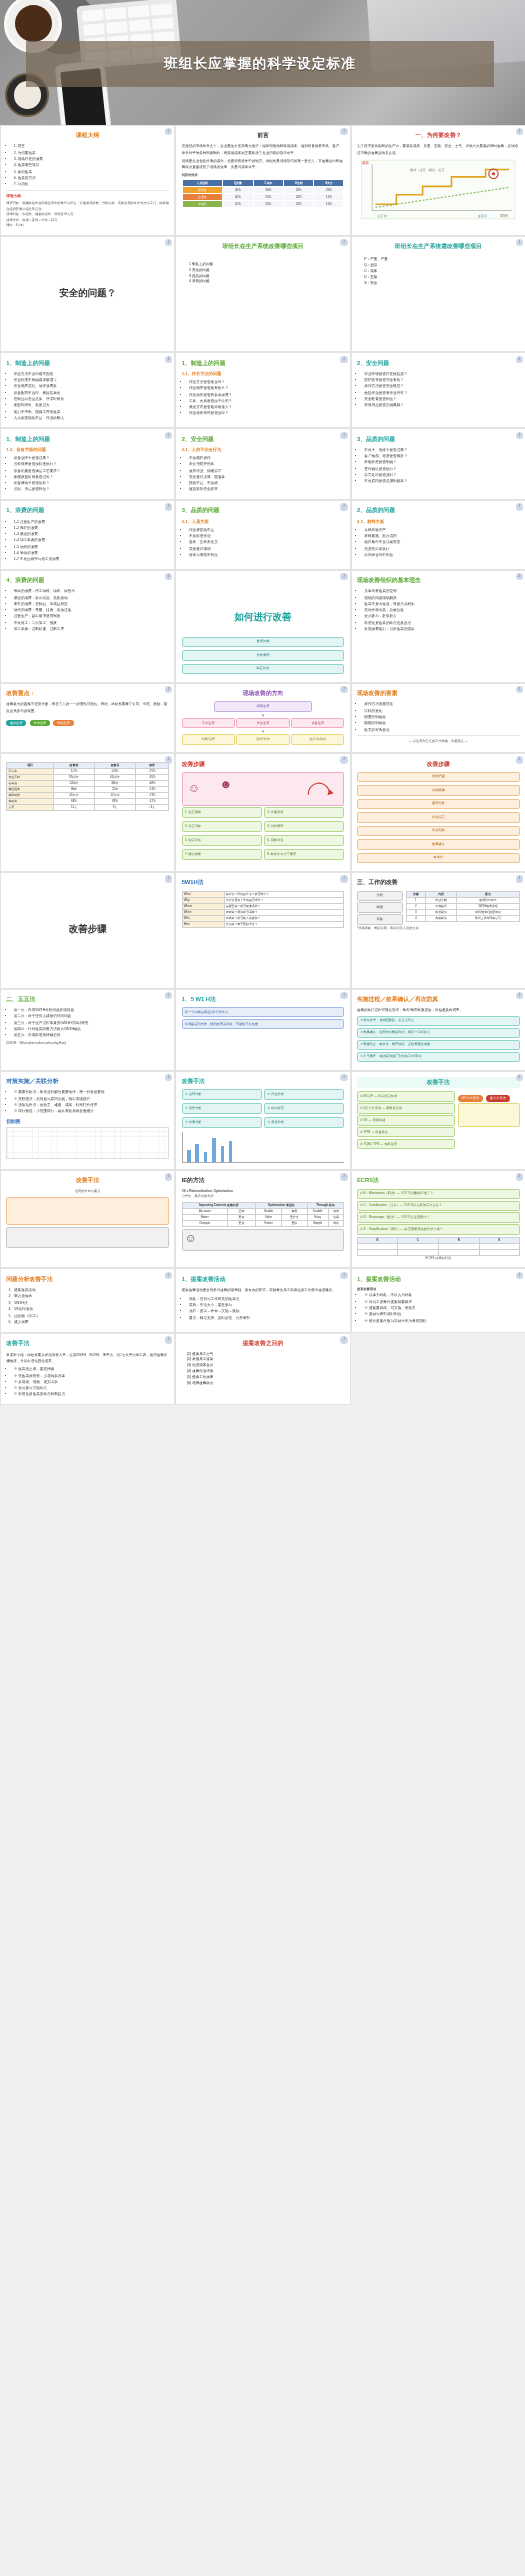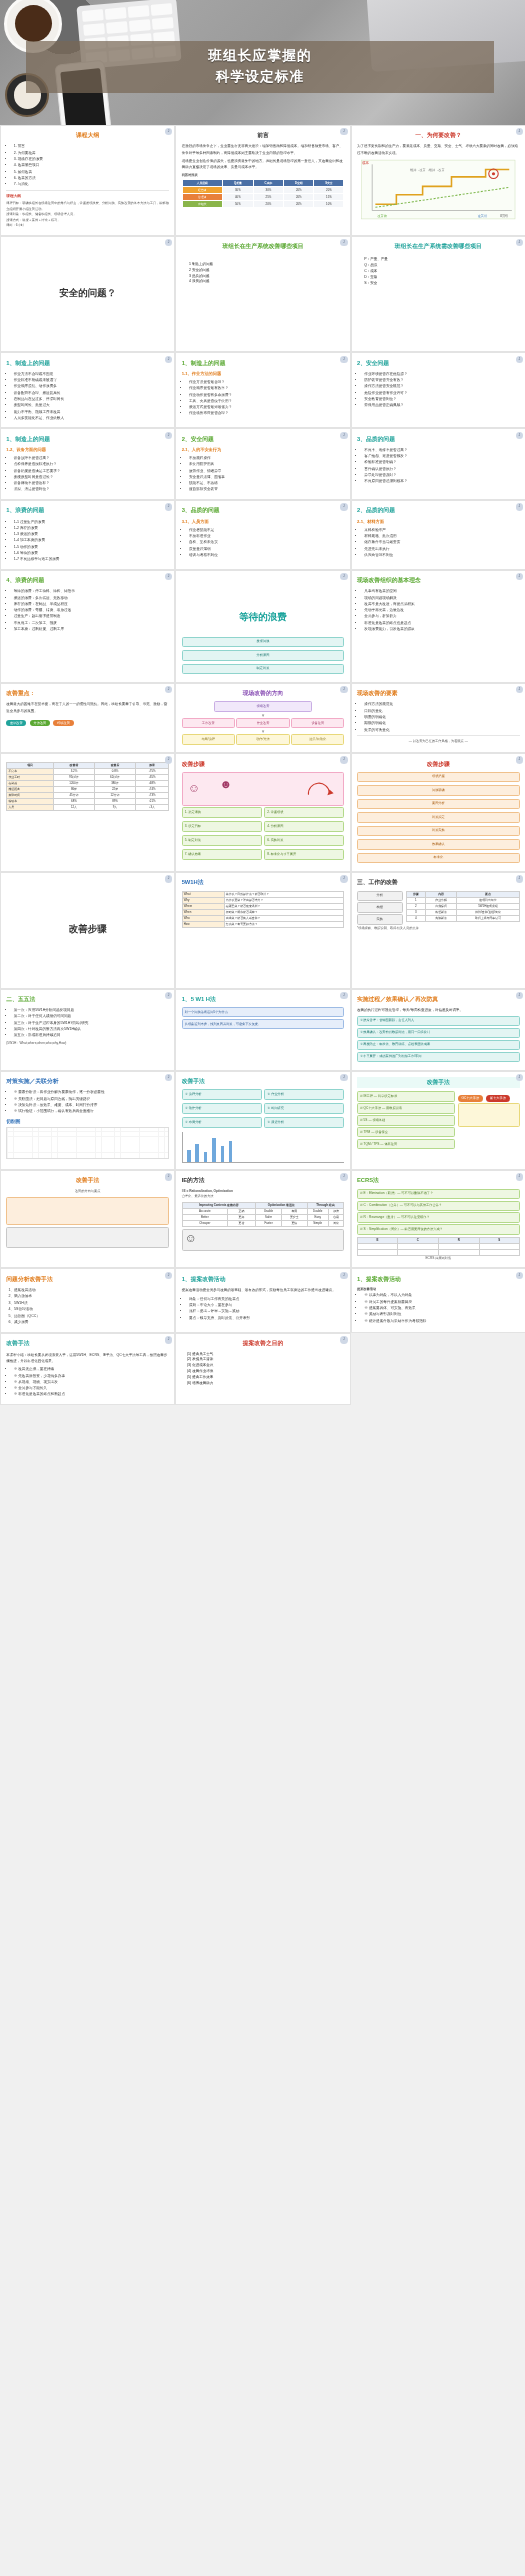--- a/index.html
+++ b/index.html
@@ -50,23 +50,23 @@
   }
   .cover .watch {
     position:absolute; left:5.3px; top:73px; width:44px; height:44px;
     border-radius:50%; background:#2b2b2b; border:2.6px solid #6d5a44;
   }
   .cover .watch:after{
     content:""; position:absolute; left:6.3px; top:6.3px; right:6.3px; bottom:6.3px;
     border-radius:50%; background:#efe9df;
   }
   .cover .titlebar {
-    position:absolute; left:26px; right:32px; top:41px; height:52px;
+    position:absolute; left:26px; right:32px; top:41px; height:46px;
     background:rgba(120,104,86,.72);
-    display:flex; flex-direction:column; align-items:center; justify-content:center;
+    display:flex; flex-direction:row; align-items:center; justify-content:center;
   }
   .cover .titlebar .t1, .cover .titlebar .t2 {
     color:#fff; font-size:13.7px; font-weight:bold; letter-spacing:1.1px; line-height:1.5;
     text-shadow:0 0.5px 1.1px rgba(0,0,0,.45);
   }
 
   
   .grid { display:grid; grid-template-columns:repeat(3,1fr); }
   .slide {
     position:relative; background:#fff; border:0.5px solid #e3e3e3;
@@ -433,21 +433,21 @@
         <li>库存的浪费：在制品、半成品积压</li>
         <li>动作的浪费：弯腰、转身、取放过远</li>
         <li>过量生产：超出需求提前制造</li>
         <li>不良返工：二次加工、报废</li>
         <li>加工本身：过剩精度、过剩工序</li>
       </ul>
     </div>
 
     <div class="slide">
       <div class="badge">J</div>
-      <div class="big-title bt-teal" style="margin:22% 0 8%">等待的浪费</div>
+      <div class="big-title bt-teal" style="margin:22% 0 8%">如何进行改善</div>
       <div class="flowcol">
         <div class="box box-teal center">发现问题</div>
         <div class="box box-teal center">分析原因</div>
         <div class="box box-teal center">制定对策</div>
       </div>
     </div>
 
     <div class="slide">
       <div class="badge">J</div>
       <div class="h-green">现场改善组织的基本理念</div>

